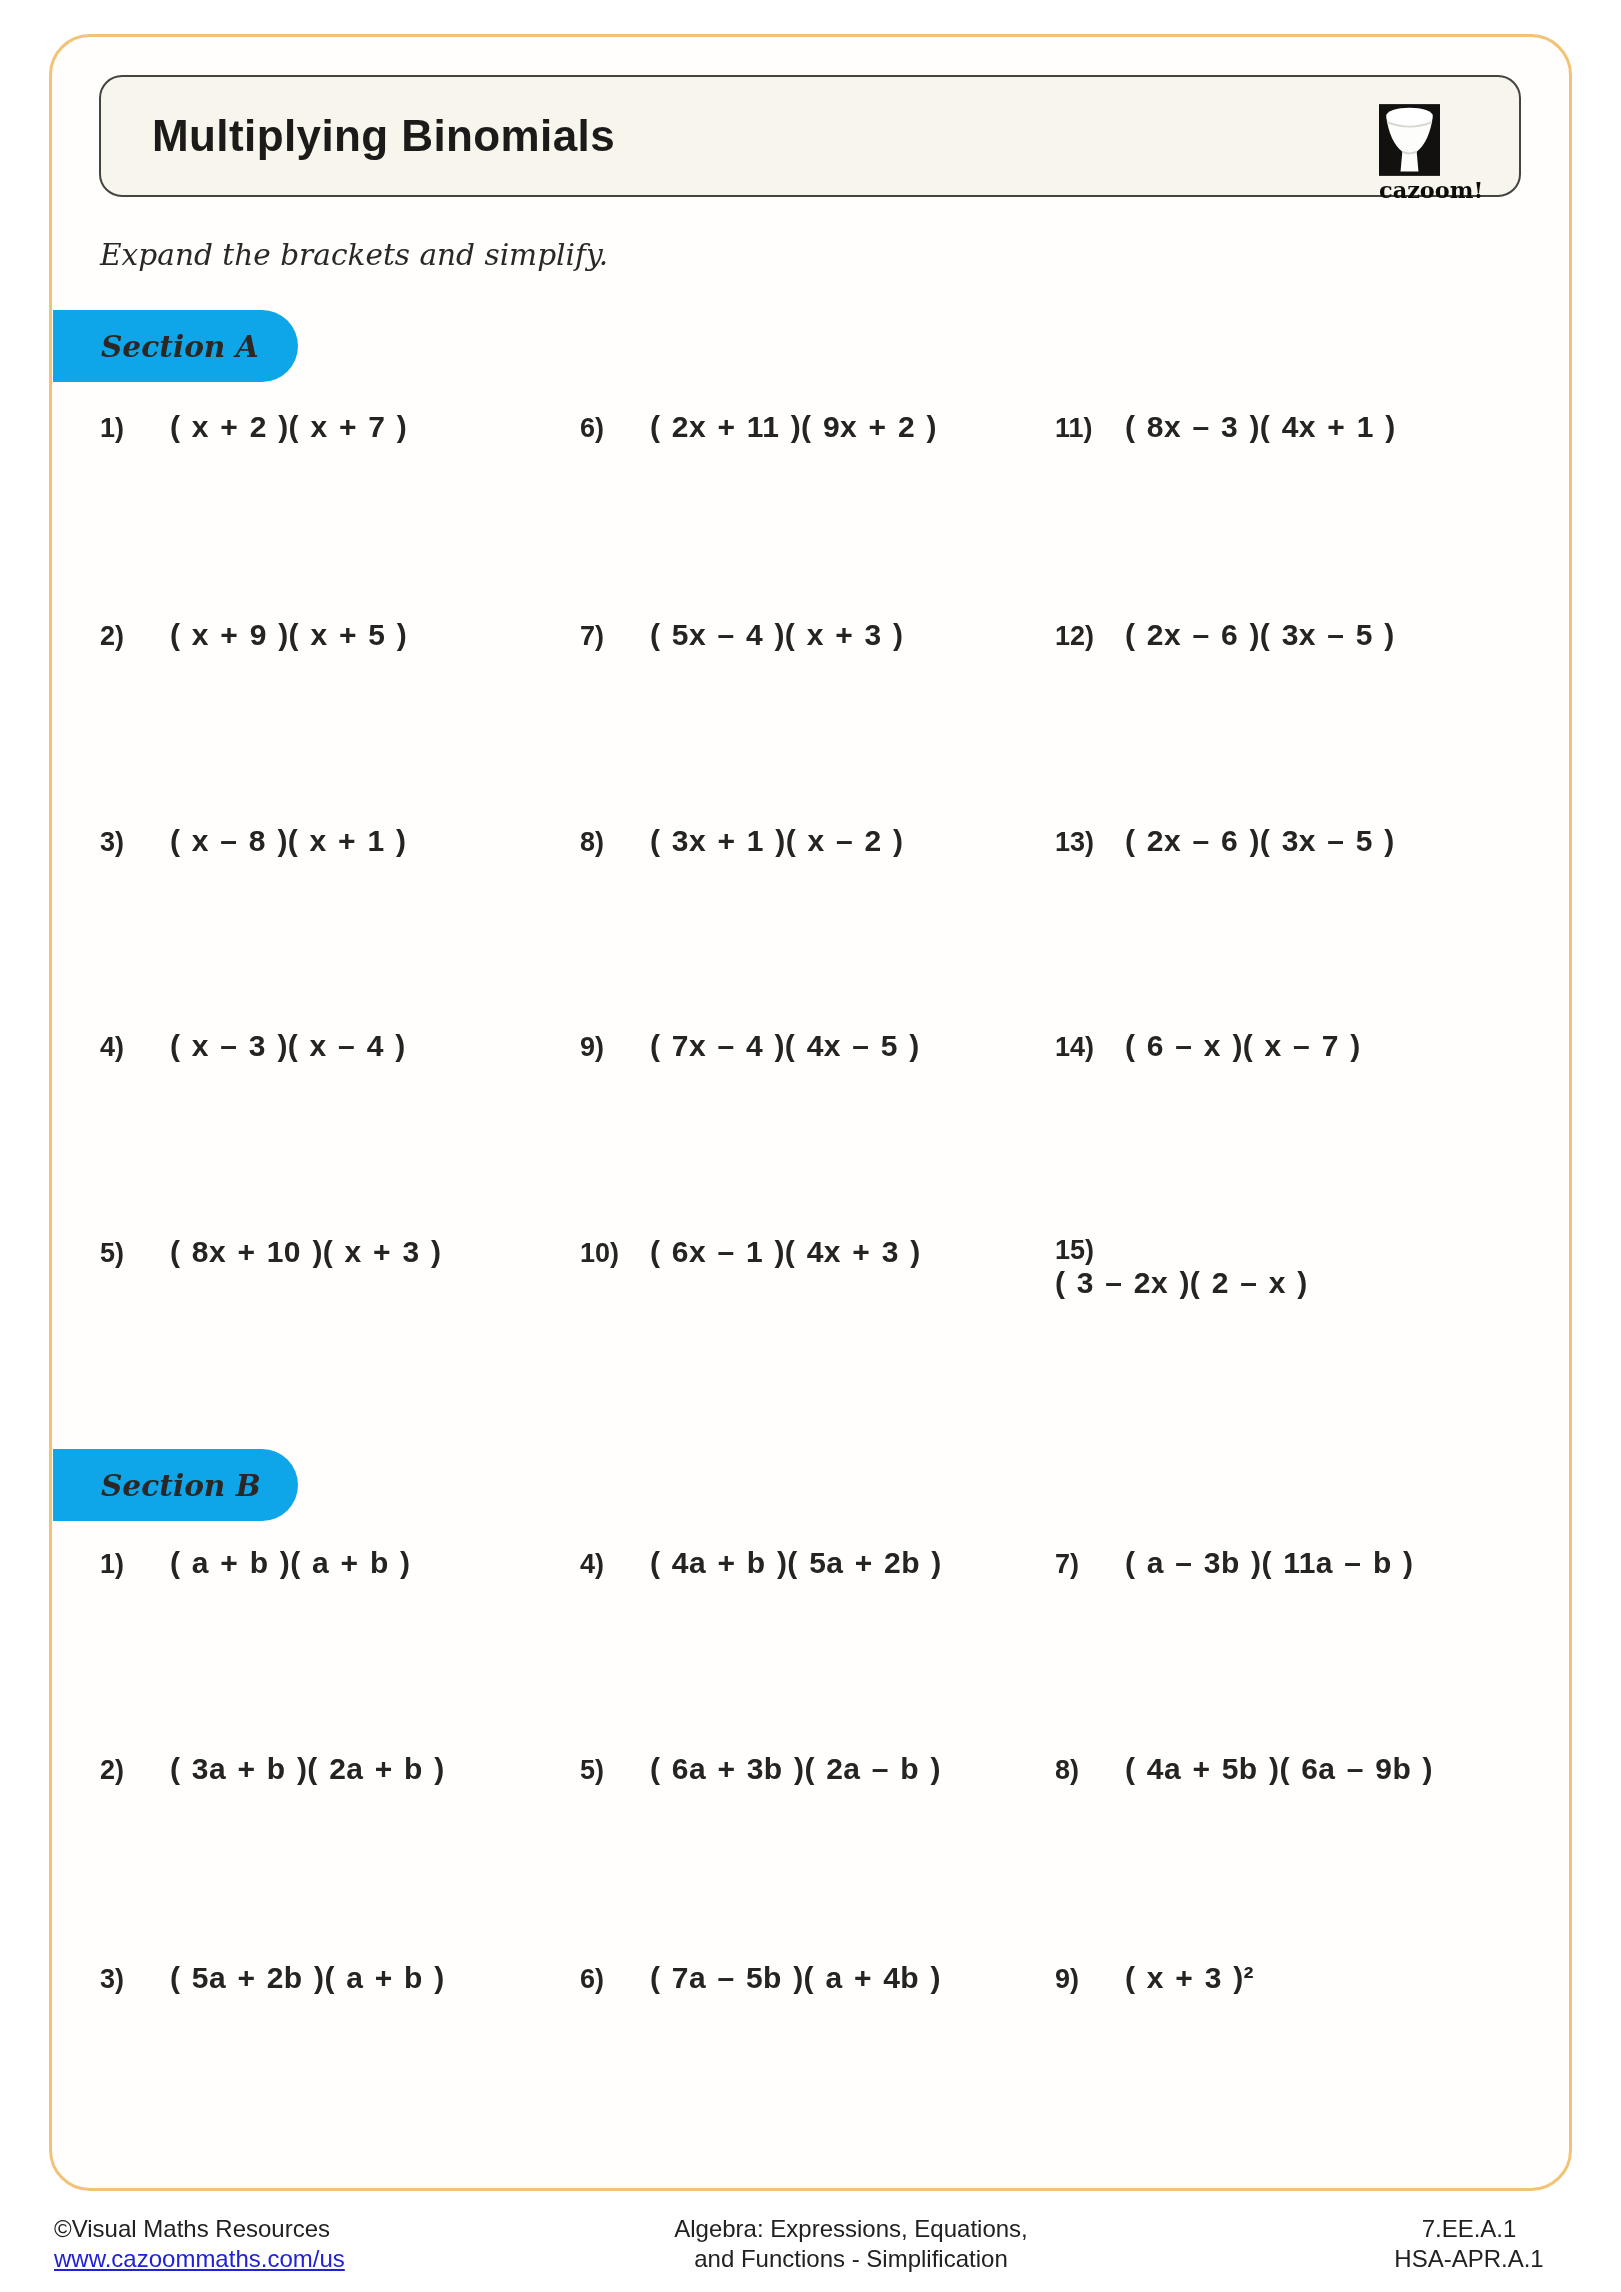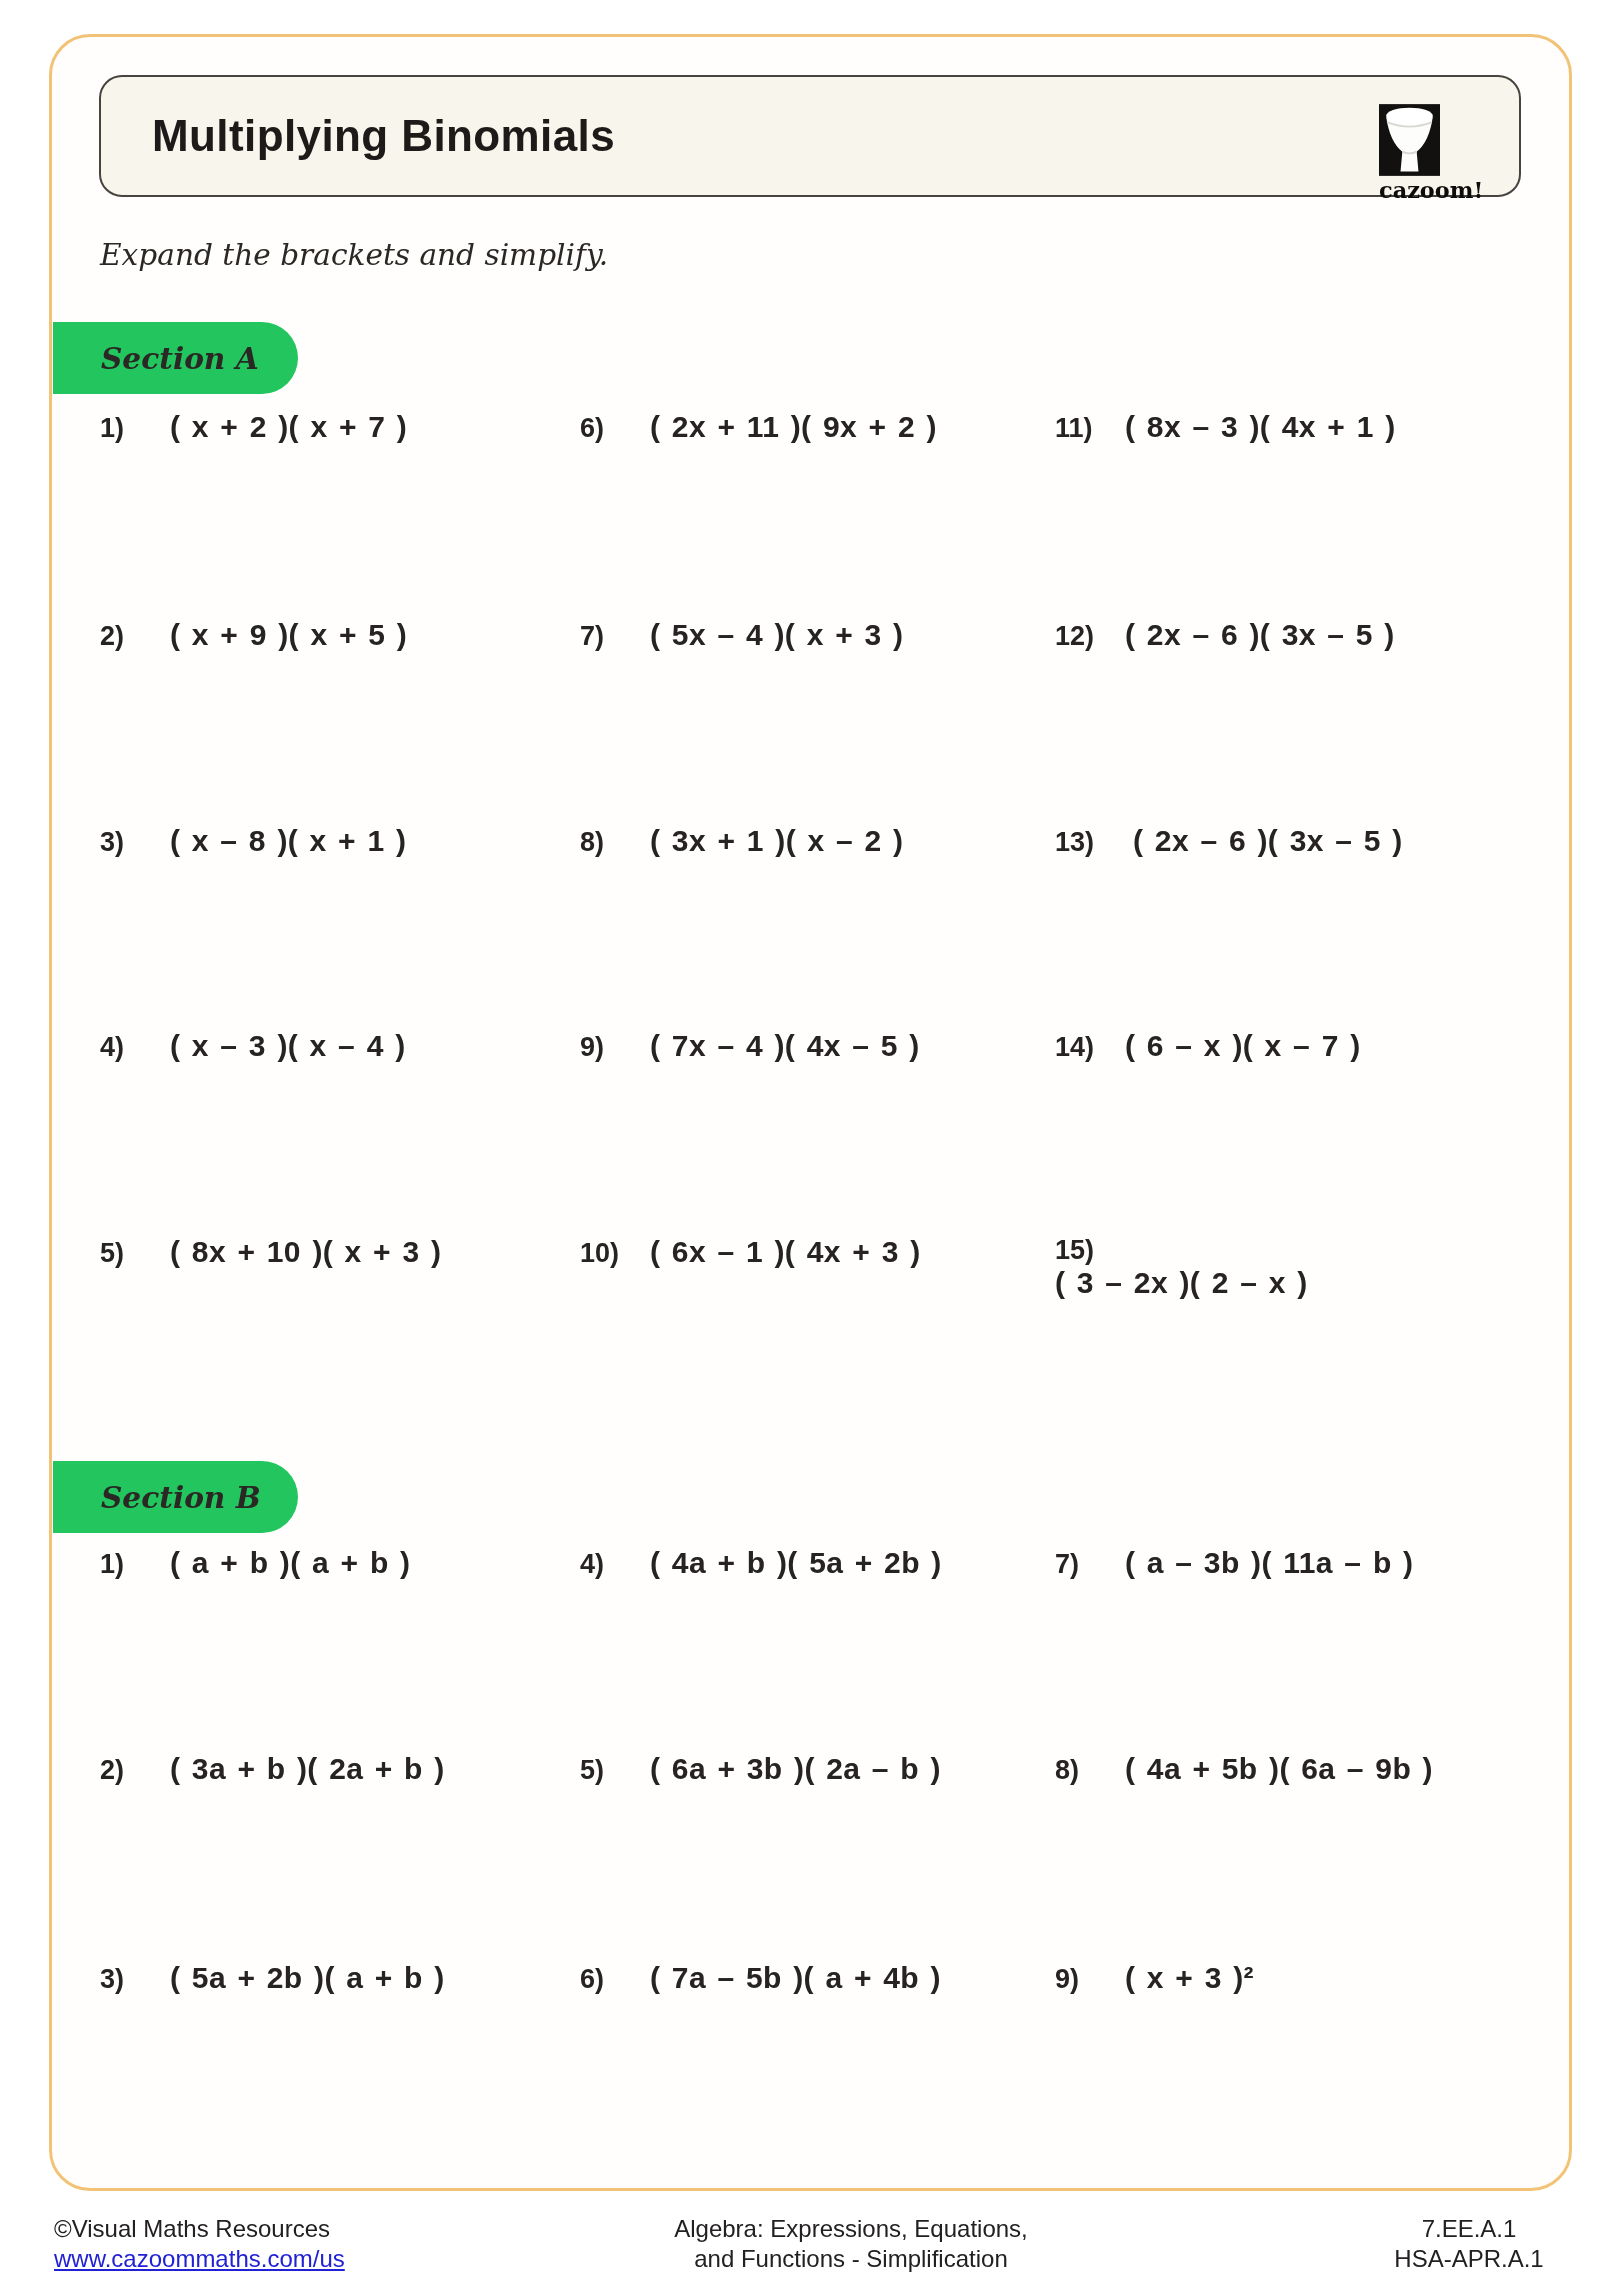--- a/index.html
+++ b/index.html
@@ -45,23 +45,23 @@
     font-weight:bold;font-size:22.4px;color:#0d0c0b;
     margin-top:0.9px;letter-spacing:0px;
   }
   .instruction{
     position:absolute;left:100px;top:238px;margin:0;
     font-family:"DejaVu Serif",serif;
     font-style:italic;font-size:29.6px;color:#2a2724;
   }
   .pill{
     position:absolute;left:53px;width:245px;height:72px;
-    background:#22c55e;
+    background:#0ea5e9;
     border-radius:0 36px 36px 0;
-    display:flex;align-items:center;margin-top:12px;
+    display:flex;align-items:center;
   }
   .pill span{
     font-family:"DejaVu Serif",serif;
     font-weight:bold;font-style:italic;
     font-size:29.6px;color:#2a2724;
     padding-left:48px;
   }
   .q{
     position:absolute;display:flex;align-items:baseline;
     font-weight:bold;color:#262322;
@@ -135,21 +135,21 @@
   </div>
 
 <div class="q" style="left:100px;top:824px;">
     <span class="qn">3)</span>
     <span class="qe">( x – 8 )( x + 1 )</span>
   </div>
 <div class="q" style="left:580px;top:824px;">
     <span class="qn">8)</span>
     <span class="qe">( 3x + 1 )( x – 2 )</span>
   </div>
-<div class="q" style="left:1055px;top:824px;gap:8px;">
+<div class="q" style="left:1055px;top:824px;">
     <span class="qn">13)</span>
     <span class="qe">( 2x – 6 )( 3x – 5 )</span>
   </div>
 
 <div class="q" style="left:100px;top:1029px;">
     <span class="qn">4)</span>
     <span class="qe">( x – 3 )( x – 4 )</span>
   </div>
 <div class="q" style="left:580px;top:1029px;">
     <span class="qn">9)</span>

